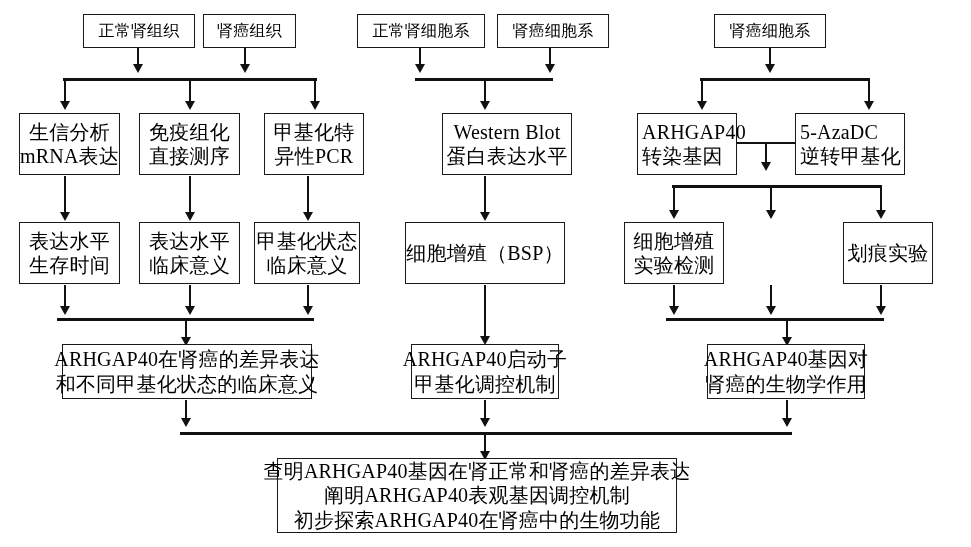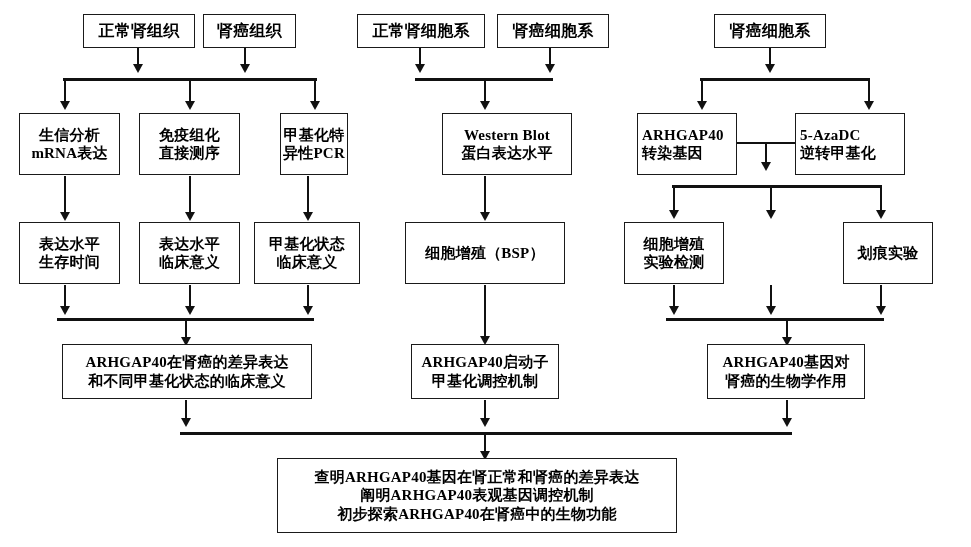--- a/index.html
+++ b/index.html
@@ -23,25 +23,24 @@
     display: flex;
     flex-direction: column;
     align-items: center;
     justify-content: center;
     text-align: center;
     color: #000000;
     line-height: 1.22;
     font-size: 15px;
     letter-spacing: 0.2px;
     padding: 2px 4px;
-    font-weight: bold;
   }
   .node .ln { display: block; white-space: nowrap; }
   .node.align-left { align-items: flex-start; text-align: left; }
-  .fs15 { font-size: 15px; }
+  .fs15 { font-size: 20px; }
   .fs16 { font-size: 16px; }
 
   
   .vline {
     position: absolute;
     width: 2px;
     background: #111111;
   }
   .hline {
     position: absolute;
@@ -124,21 +123,21 @@
   <div class="node fs15" style="left:19px; top:113px; width:101px; height:62px;">
     <span class="ln">生信分析</span>
     <span class="ln">mRNA表达</span>
   </div>
 
   <div class="node fs15" style="left:139px; top:113px; width:101px; height:62px;">
     <span class="ln">免疫组化</span>
     <span class="ln">直接测序</span>
   </div>
 
-  <div class="node fs15" style="left:280px; top:113px; width:68px; height:62px;">
+  <div class="node fs15" style="left:264px; top:113px; width:100px; height:62px;">
     <span class="ln">甲基化特</span>
     <span class="ln">异性PCR</span>
   </div>
 
   <div class="node fs15" style="left:442px; top:113px; width:130px; height:62px;">
     <span class="ln">Western Blot</span>
     <span class="ln">蛋白表达水平</span>
   </div>
 
   <div class="node align-left fs15" style="left:637px; top:113px; width:100px; height:62px;">

